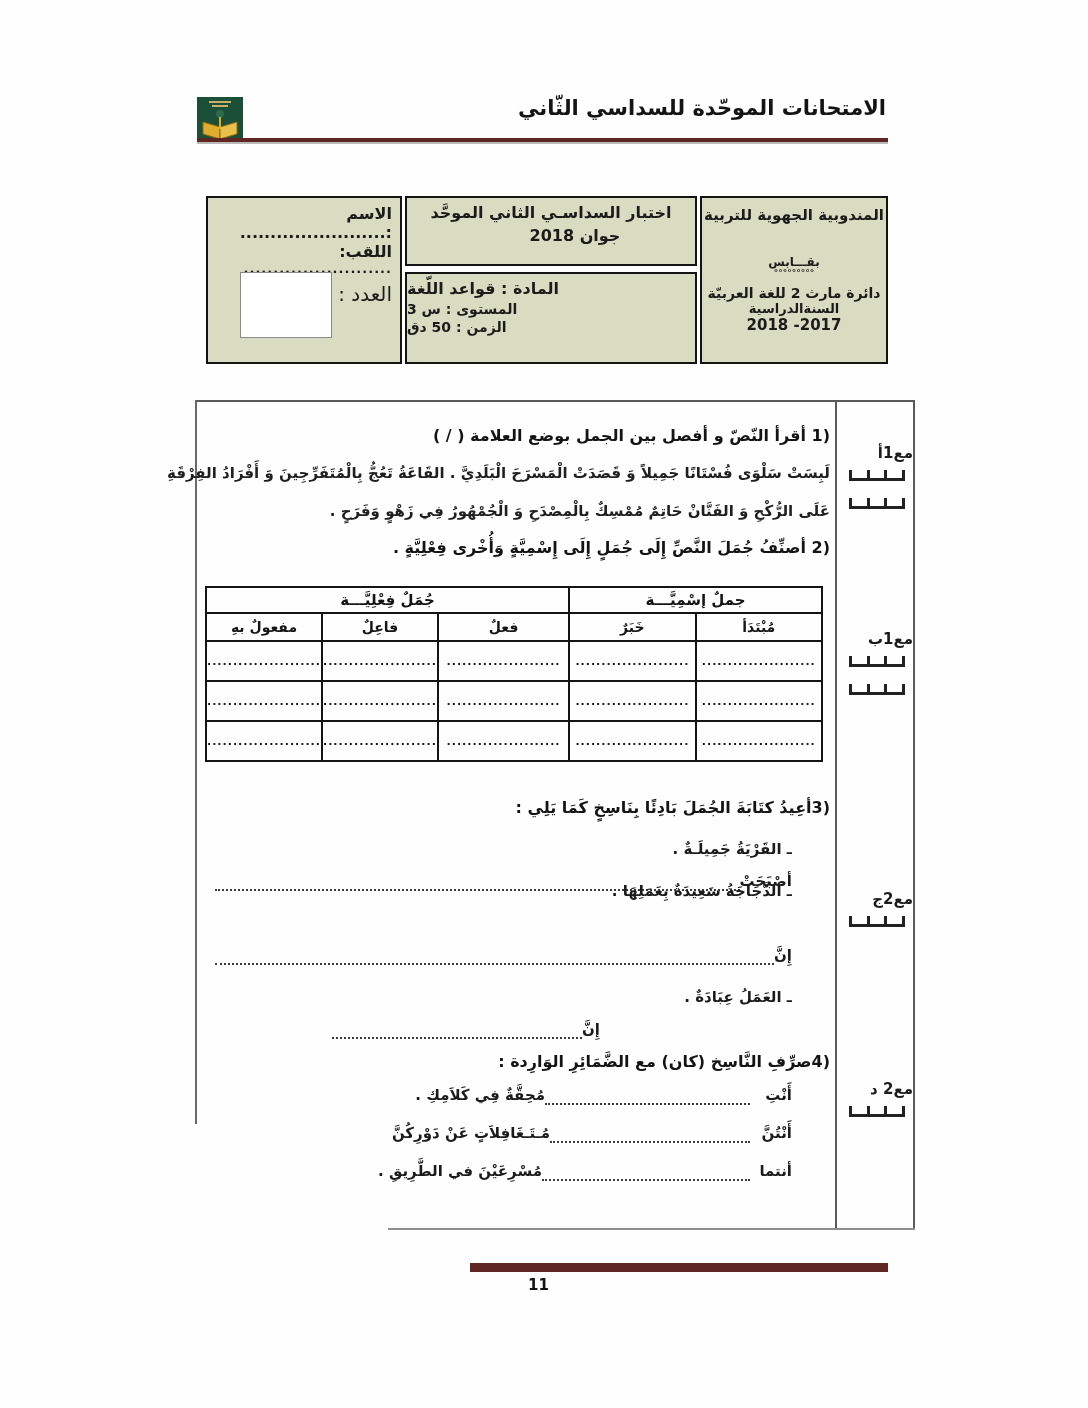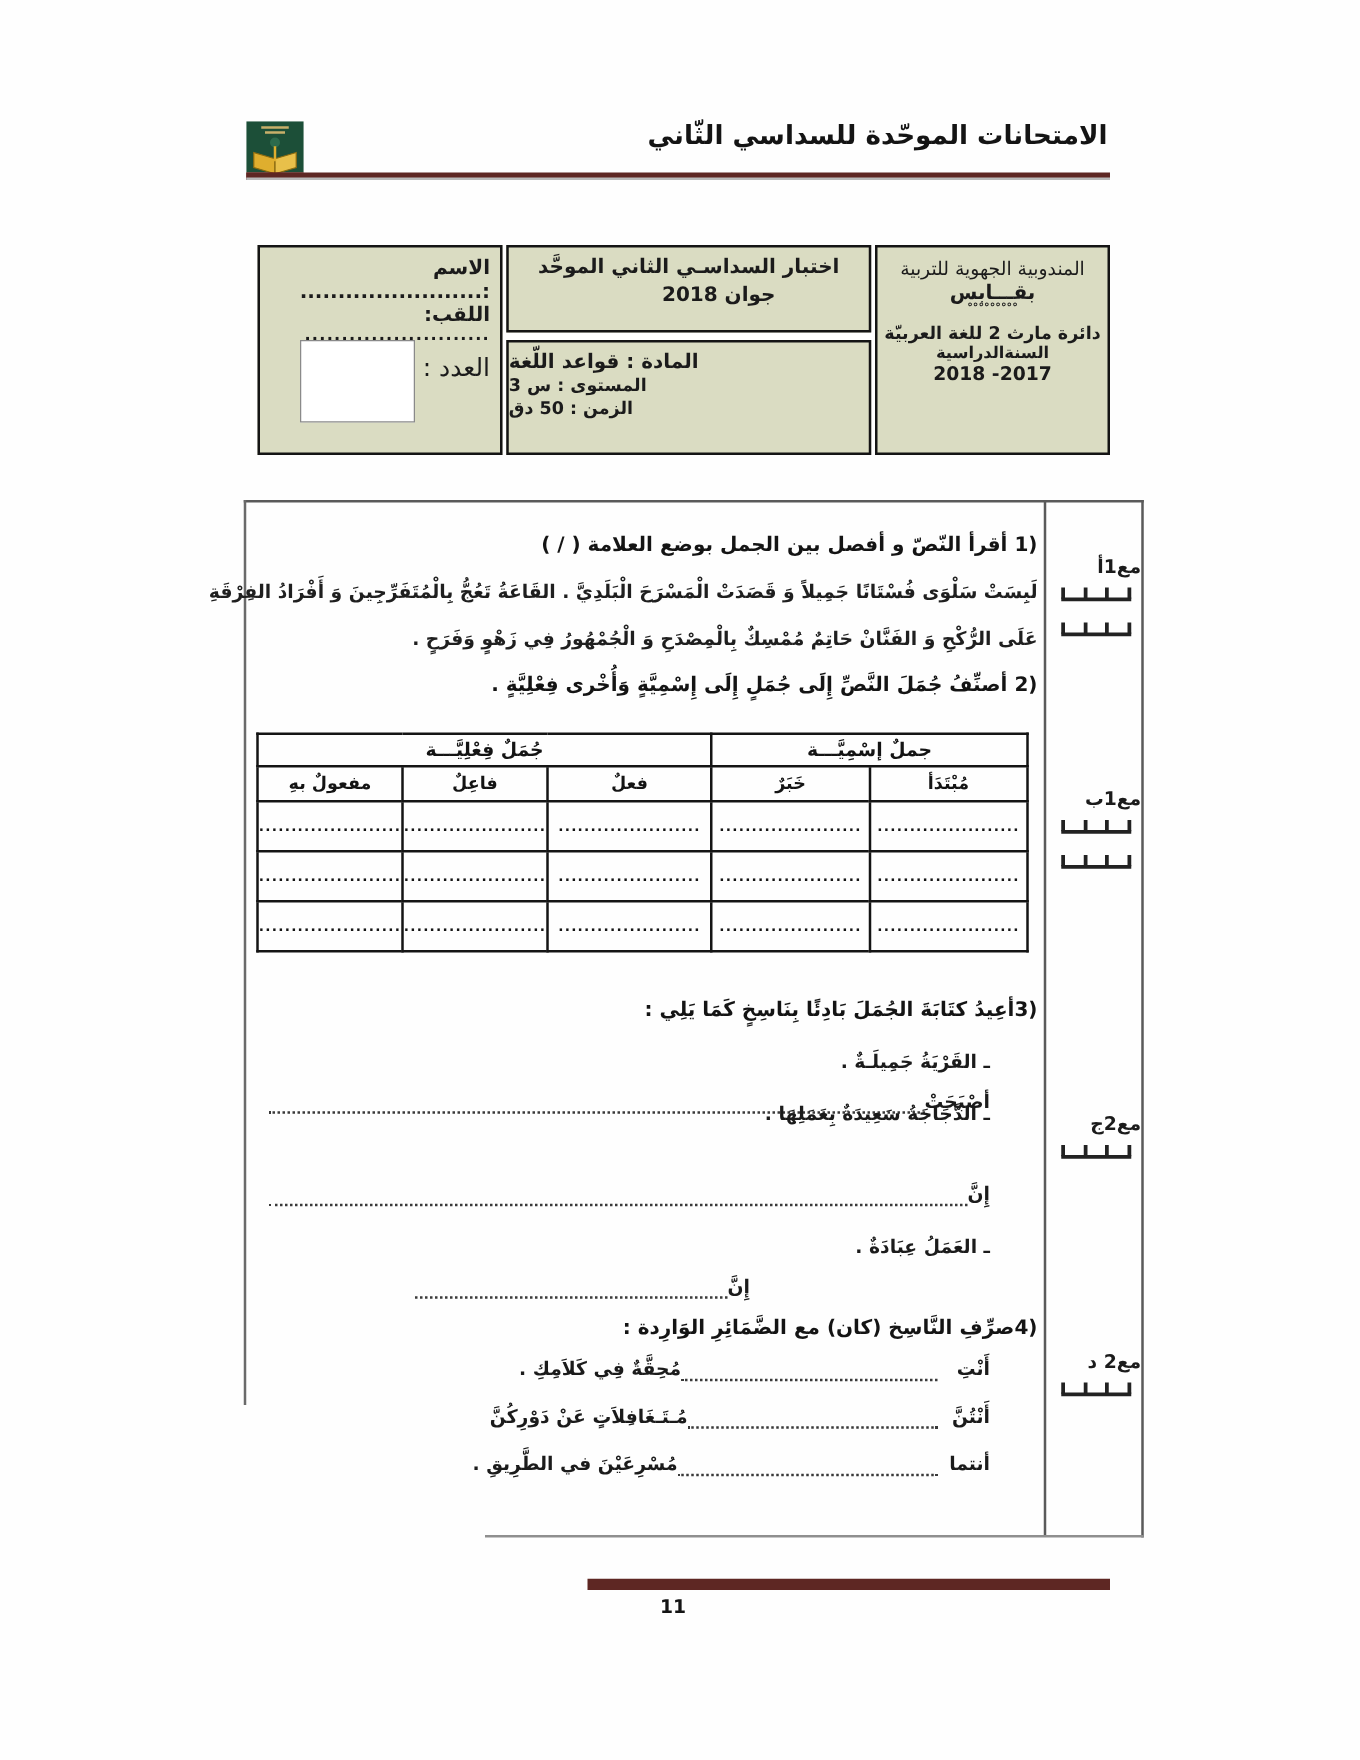--- a/index.html
+++ b/index.html
@@ -8,22 +8,22 @@
 
   
   .hdr-title { position:absolute; top:96px; right:202px; font-size:21px; font-weight:bold; direction:rtl; color:#141414; }
   .hdr-rule { position:absolute; left:197px; top:138px; width:691px; height:6px; background:#5e2723; border-bottom:2px solid #b9b9b9; }
   .logo { position:absolute; left:197px; top:97px; width:46px; height:46px; }
 
   
   .info-wrap { position:absolute; left:206px; top:196px; width:682px; height:168px; display:flex; flex-direction:row; direction:rtl; gap:3px; }
   .cell { border:2px solid #141414; background:#dadcc2; }
   .inst-cell { width:188px; text-align:center; padding-top:8px; direction:rtl; }
-  .inst-l1 { font-size:15px; font-weight:normal; }
-  .inst-l2 { font-size:16px; font-weight:bold; letter-spacing:1px; }
+  .inst-l1 { font-size:15px; font-weight:bold; }
+  .inst-l2 { font-size:12px; font-weight:bold; letter-spacing:1px;margin-top:31px; }
   .inst-dots { font-size:9px; font-weight:bold; line-height:8px; }
   .inst-l3 { font-size:14px; font-weight:bold; margin-top:8px; }
   .inst-l4 { font-size:13px; font-weight:bold; }
   .inst-l5 { font-size:15px; font-weight:bold; direction:rtl; }
   .exam-col { width:292px; display:flex; flex-direction:column; gap:6px; }
   .exam-top { height:70px; text-align:center; padding-top:5px; direction:rtl; }
   .exam-t1 { font-size:16px; font-weight:bold; }
   .exam-t2 { font-size:16px; font-weight:bold; margin-top:4px; direction:rtl;padding-left:48px; }
   .exam-bot { flex:1; text-align:left; direction:rtl; padding-top:5px; }
   .exam-subject { font-size:16px; font-weight:bold; }

